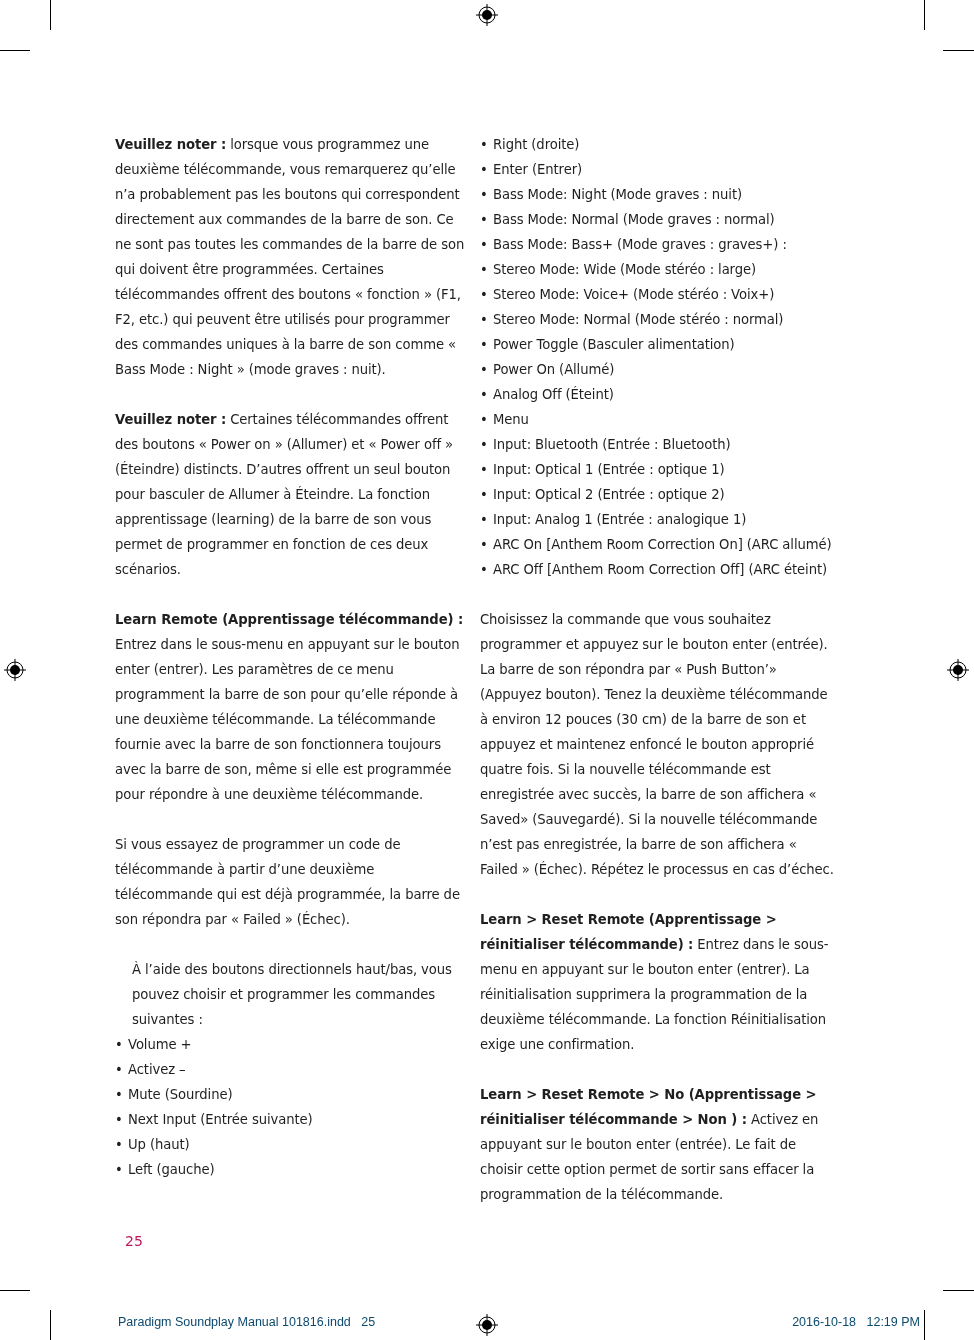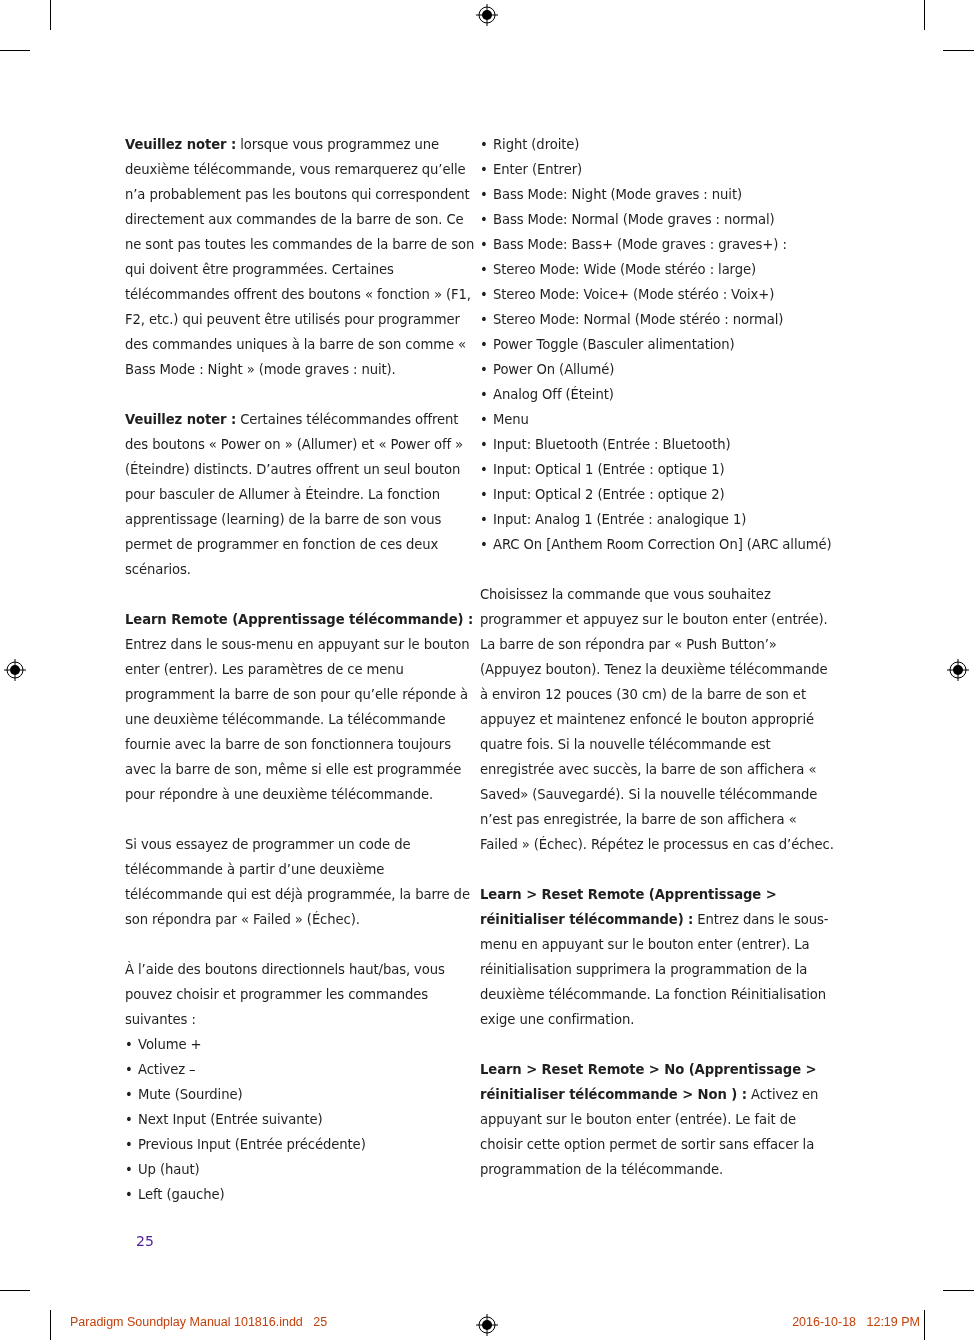--- a/index.html
+++ b/index.html
@@ -7,31 +7,31 @@
       width: 974px; height: 1340px; position: relative; overflow: hidden;
       font-family: "DejaVu Sans", sans-serif;
       color: #1f1f1f;
     }
     .crop { position: absolute; background: #000; }
     .reg { position: absolute; width: 22px; height: 22px; }
     .col {
       position: absolute; top: 132px;
       font-size: 13.2px; line-height: 25px; letter-spacing: -0.1px;
     }
-    .col-left { left: 125px; width: 352px; }
+    .col-left { left: 115px; width: 352px; }
     .col-right { left: 480px; width: 355px; }
     .para { margin: 0 0 25px 0; }
     .para b { font-weight: bold; }
     .list { list-style: none; margin: 0; padding: 0; }
     .list li { margin: 0; padding: 0; white-space: nowrap; }
     .list li .bullet { display: inline-block; width: 13px; }
-    .page-num { position: absolute; left: 136px; top: 1233px; font-size: 14px; color: #4c1d95; }
+    .page-num { position: absolute; left: 125px; top: 1233px; font-size: 14px; color: #be185d; }
     .slug {
       position: absolute; top: 1315px;
-      font-family: "Liberation Sans", sans-serif; font-size: 12.5px; color: #c2410c;
+      font-family: "Liberation Sans", sans-serif; font-size: 12.5px; color: #0c4a6e; margin-left: 48px;
     }
     .slug-left { left: 70px; }
     .slug-right { right: 54px; }
   </style>
 </head>
 <body>
 
 <div class="crop" style="left:50px;top:0;width:1px;height:30px;"></div>
 <div class="crop" style="left:0;top:50px;width:30px;height:1px;"></div>
 <div class="crop" style="left:924px;top:0;width:1px;height:30px;"></div>
@@ -71,27 +71,26 @@
     <b>Veuillez noter :</b><span> lorsque vous programmez une deuxième télécommande, vous remarquerez qu’elle n’a probablement pas les boutons qui correspondent directement aux commandes de la barre de son. Ce ne sont pas toutes les commandes de la barre de son qui doivent être programmées. Certaines télécommandes offrent des boutons « fonction » (F1, F2, etc.) qui peuvent être utilisés pour programmer des commandes uniques à la barre de son comme « Bass Mode : Night » (mode graves : nuit).</span>
   </p>
   <p class="para">
     <b>Veuillez noter :</b><span> Certaines télécommandes offrent des boutons « Power on » (Allumer) et « Power off » (Éteindre) distincts. D’autres offrent un seul bouton pour basculer de Allumer à Éteindre. La fonction apprentissage (learning) de la barre de son vous permet de programmer en fonction de ces deux scénarios.</span>
   </p>
   <p class="para">
     <b>Learn Remote (Apprentissage télécommande) :</b><br>
     <span>Entrez dans le sous-menu en appuyant sur le bouton enter (entrer). Les paramètres de ce menu programment la barre de son pour qu’elle réponde à une deuxième télécommande. La télécommande fournie avec la barre de son fonctionnera toujours avec la barre de son, même si elle est programmée pour répondre à une deuxième télécommande.</span>
   </p>
   <p class="para">Si vous essayez de programmer un code de télécommande à partir d’une deuxième télécommande qui est déjà programmée, la barre de son répondra par « Failed » (Échec).</p>
-  <p class="para" style="margin-bottom:0;">À l’aide des boutons directionnels haut/bas, vous pouvez choisir et programmer les commandes suivantes :</p>
+  <p class="para" style="margin-bottom:0;margin-left:17px;">À l’aide des boutons directionnels haut/bas, vous pouvez choisir et programmer les commandes suivantes :</p>
   <ul class="list">
     <li><span class="bullet">•</span><span>Volume +</span></li>
     <li><span class="bullet">•</span><span>Activez –</span></li>
     <li><span class="bullet">•</span><span>Mute (Sourdine)</span></li>
     <li><span class="bullet">•</span><span>Next Input (Entrée suivante)</span></li>
-    <li><span class="bullet">•</span><span>Previous Input (Entrée précédente)</span></li>
     <li><span class="bullet">•</span><span>Up (haut)</span></li>
     <li><span class="bullet">•</span><span>Left (gauche)</span></li>
   </ul>
 </div>
 
 <div class="col col-right">
   <ul class="list" style="margin-bottom:25px;">
     <li><span class="bullet">•</span><span>Right (droite)</span></li>
     <li><span class="bullet">•</span><span>Enter (Entrer)</span></li>
     <li><span class="bullet">•</span><span>Bass Mode: Night (Mode graves : nuit)</span></li>
@@ -102,20 +101,21 @@
     <li><span class="bullet">•</span><span>Stereo Mode: Normal (Mode stéréo : normal)</span></li>
     <li><span class="bullet">•</span><span>Power Toggle (Basculer alimentation)</span></li>
     <li><span class="bullet">•</span><span>Power On (Allumé)</span></li>
     <li><span class="bullet">•</span><span>Analog Off (Éteint)</span></li>
     <li><span class="bullet">•</span><span>Menu</span></li>
     <li><span class="bullet">•</span><span>Input: Bluetooth (Entrée : Bluetooth)</span></li>
     <li><span class="bullet">•</span><span>Input: Optical 1 (Entrée : optique 1)</span></li>
     <li><span class="bullet">•</span><span>Input: Optical 2 (Entrée : optique 2)</span></li>
     <li><span class="bullet">•</span><span>Input: Analog 1 (Entrée : analogique 1)</span></li>
     <li><span class="bullet">•</span><span>ARC On [Anthem Room Correction On] (ARC allumé)</span></li>
+    <li><span class="bullet">•</span><span>ARC Off [Anthem Room Correction Off] (ARC éteint)</span></li>
   </ul>
   <p class="para">Choisissez la commande que vous souhaitez programmer et appuyez sur le bouton enter (entrée). La barre de son répondra par « Push Button’» (Appuyez bouton). Tenez la deuxième télécommande à environ 12 pouces (30 cm) de la barre de son et appuyez et maintenez enfoncé le bouton approprié quatre fois. Si la nouvelle télécommande est enregistrée avec succès, la barre de son affichera « Saved» (Sauvegardé). Si la nouvelle télécommande n’est pas enregistrée, la barre de son affichera « Failed » (Échec). Répétez le processus en cas d’échec.</p>
   <p class="para">
     <b>Learn &gt; Reset Remote (Apprentissage &gt; réinitialiser télécommande) :</b><span> Entrez dans le sous-menu en appuyant sur le bouton enter (entrer). La réinitialisation supprimera la programmation de la deuxième télécommande. La fonction Réinitialisation exige une confirmation.</span>
   </p>
   <p class="para">
     <b>Learn &gt; Reset Remote &gt; No (Apprentissage &gt; réinitialiser télécommande &gt; Non ) :</b><span> Activez en appuyant sur le bouton enter (entrée). Le fait de choisir cette option permet de sortir sans effacer la programmation de la télécommande.</span>
   </p>
 </div>
 

